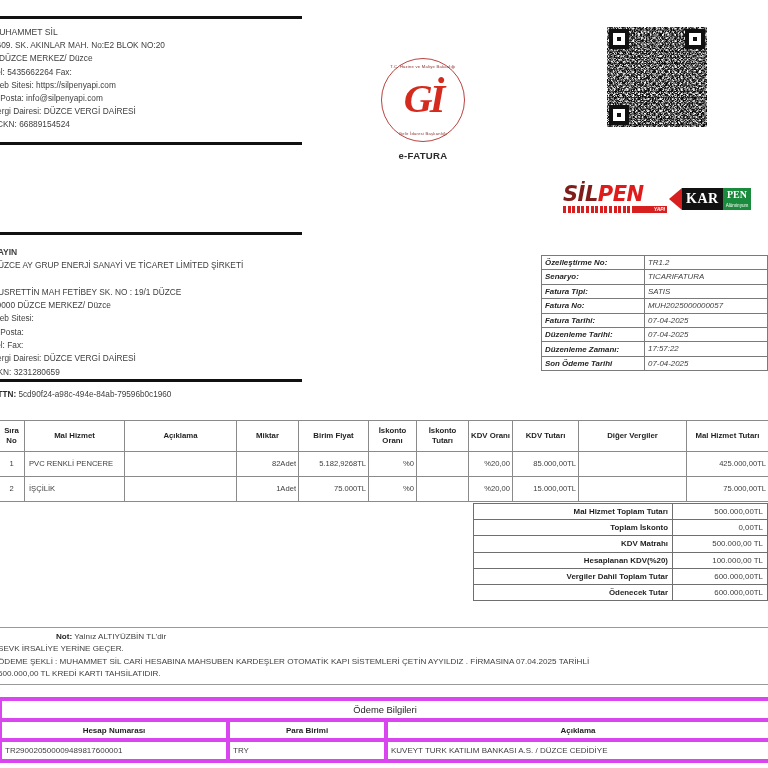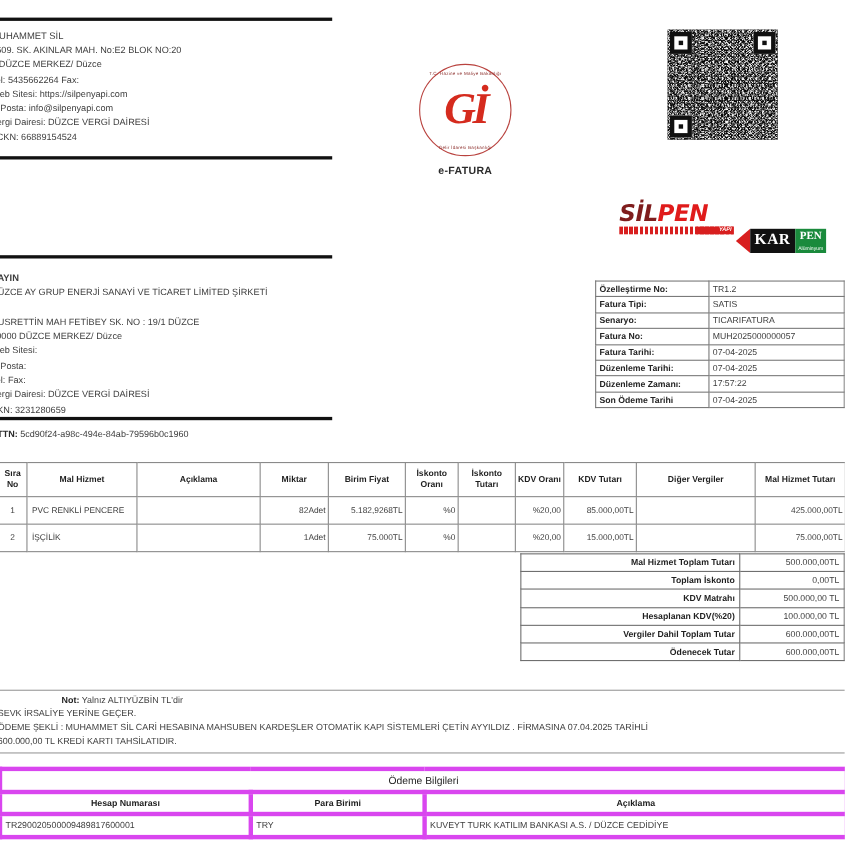--- a/index.html
+++ b/index.html
@@ -177,21 +177,20 @@
     box-sizing: border-box;
     line-height: 7px;
   }
   #karpen-logo {
     position: absolute;
     left: 106px;
     top: 5px;
     height: 22px;
     display: flex;
     align-items: stretch;
-    margin-top: 20px;
   }
   #karpen-logo .arrow {
     width: 13px;
     background: #d81f1f;
     clip-path: polygon(100% 0, 100% 100%, 0 50%);
   }
   #karpen-logo .kar {
     background: #111111;
     color: #ffffff;
     font-size: 14px;
@@ -244,20 +243,21 @@
   #ettn-line b { color: #2b2b2b; }
 
   
   #invoice-meta {
     position: absolute;
     left: 541px;
     top: 255px;
     width: 227px;
     border-collapse: collapse;
     font-size: 7.9px;
+    font-style: italic;
   }
   #invoice-meta td {
     border: 1px solid #7a7a7a;
     padding: 1px 3px;
     line-height: 11.4px;
     vertical-align: middle;
   }
   #invoice-meta td.k {
     font-weight: bold;
     color: #242424;
@@ -458,26 +458,26 @@
     <span>5cd90f24-a98c-494e-84ab-79596b0c1960</span>
   </div>
 
   <table id="invoice-meta">
     <tbody>
       <tr>
         <td class="k">Özelleştirme No:</td>
         <td class="v">TR1.2</td>
       </tr>
       <tr>
+        <td class="k">Senaryo:</td>
+        <td class="v">TICARIFATURA</td>
+      </tr>
+      <tr>
         <td class="k">Fatura Tipi:</td>
         <td class="v">SATIS</td>
-      </tr>
-      <tr>
-        <td class="k">Senaryo:</td>
-        <td class="v">TICARIFATURA</td>
       </tr>
       <tr>
         <td class="k">Fatura No:</td>
         <td class="v">MUH2025000000057</td>
       </tr>
       <tr>
         <td class="k">Fatura Tarihi:</td>
         <td class="v">07-04-2025</td>
       </tr>
       <tr>

